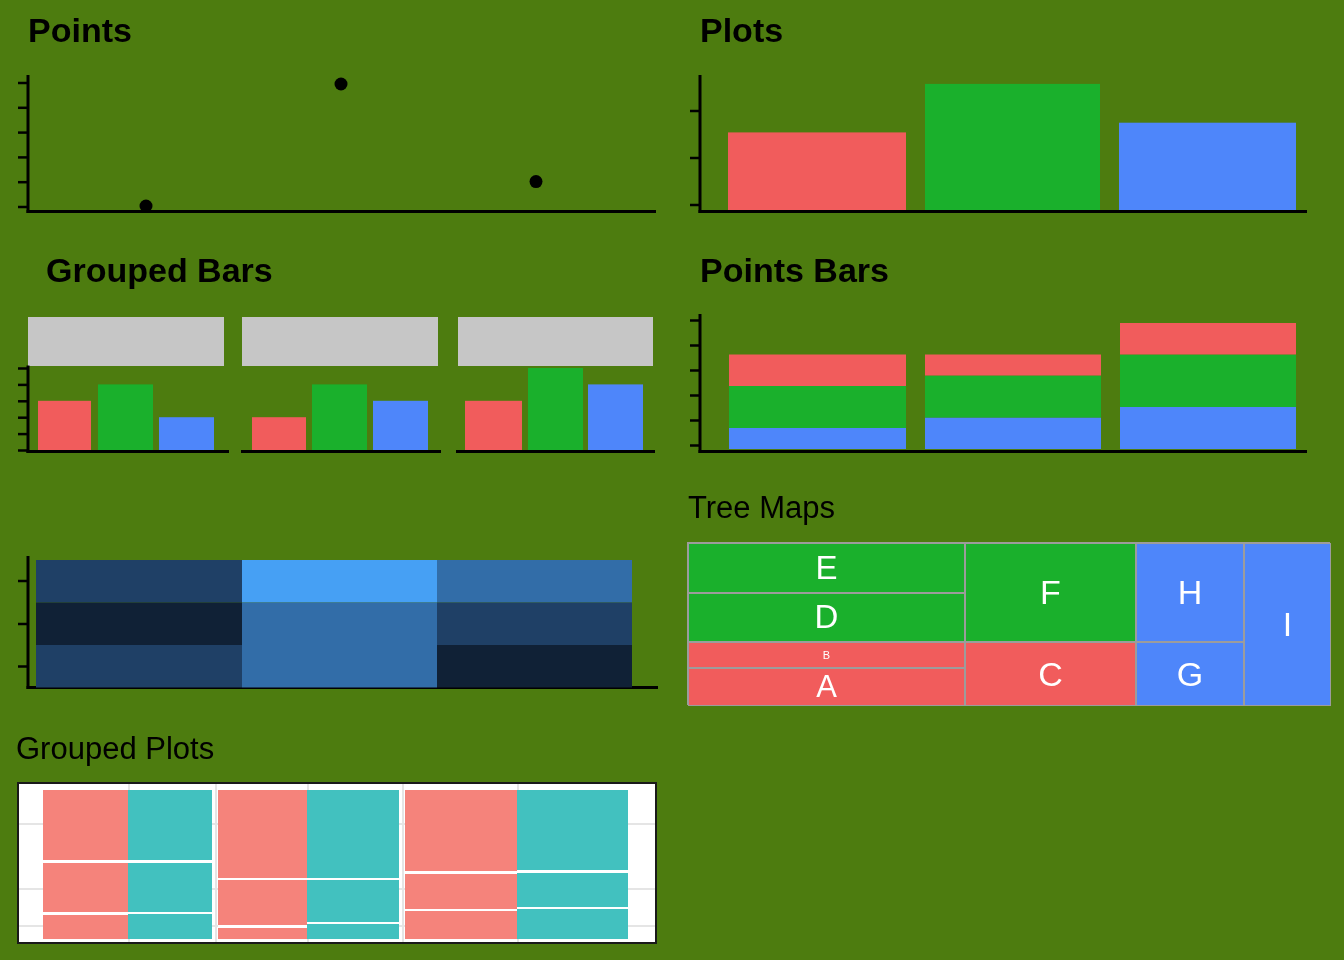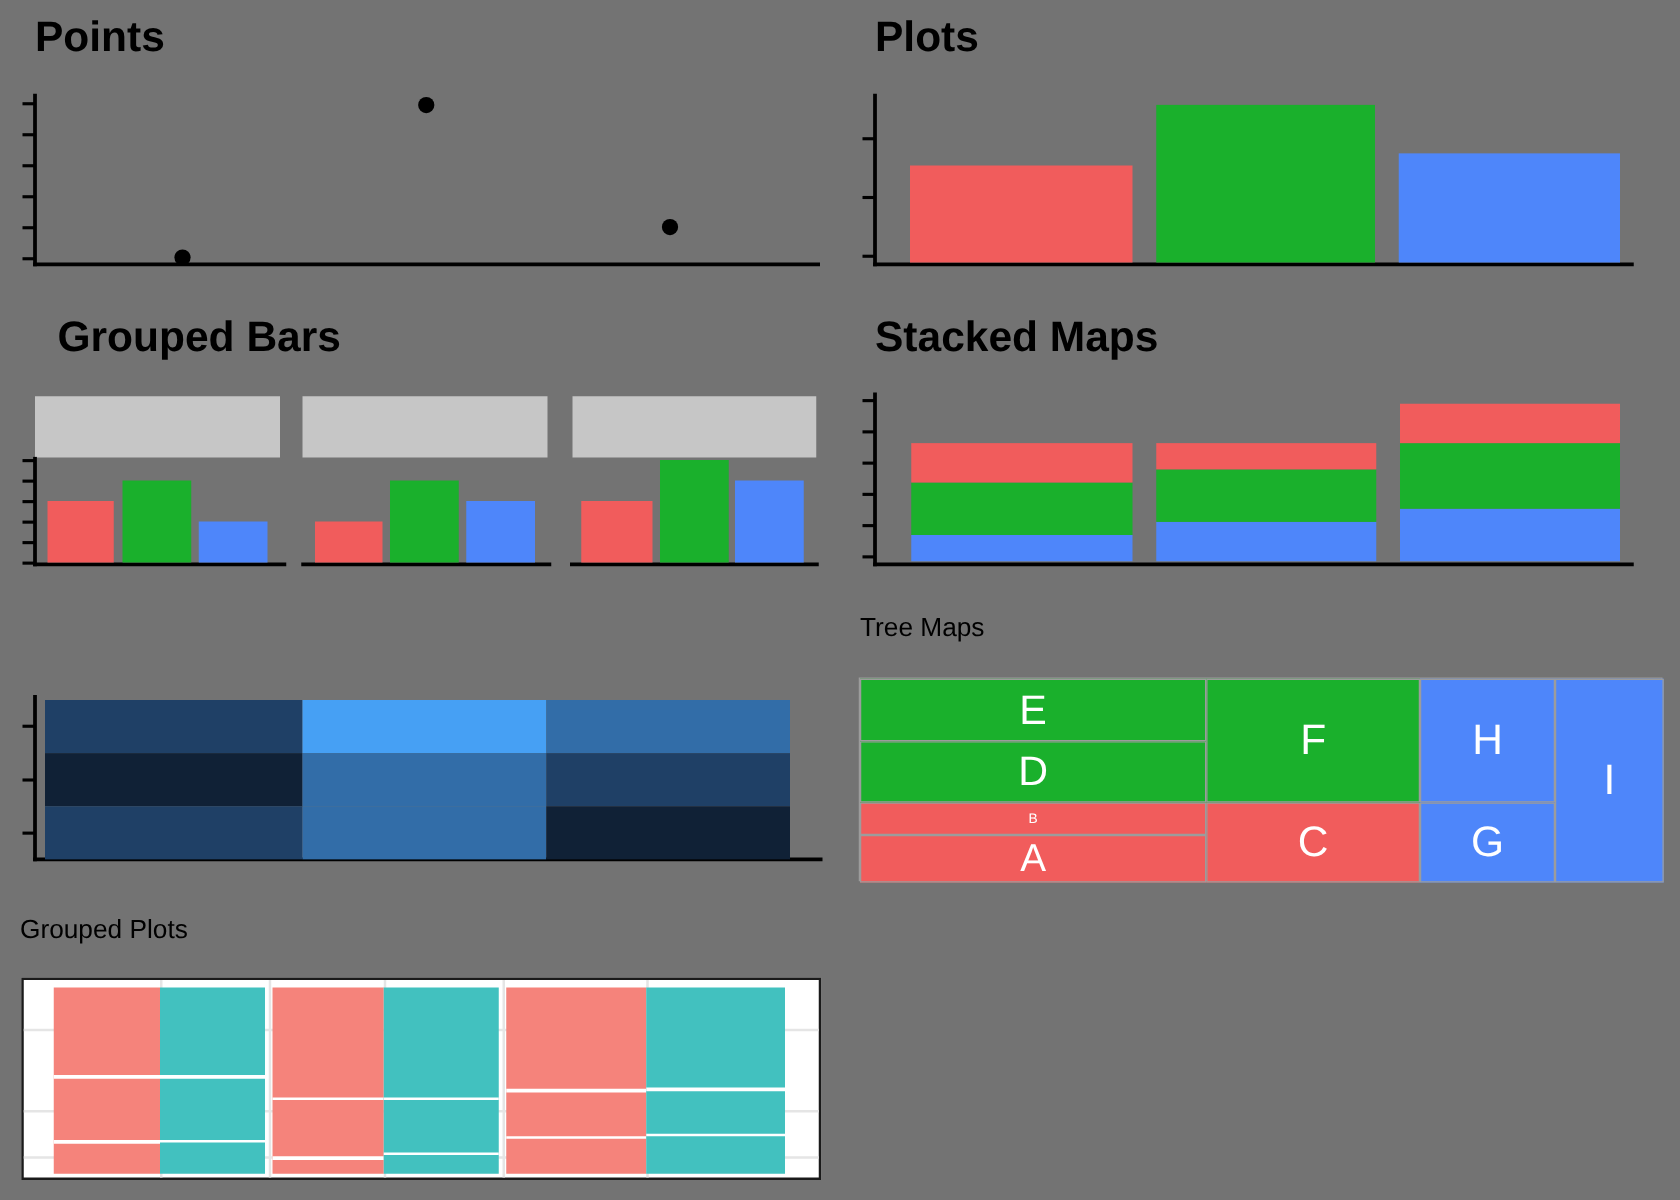--- a/index.html
+++ b/index.html
@@ -1,21 +1,21 @@
 <!DOCTYPE html>
 <html><head>
 <meta charset="utf-8">
 <style>
   html,body{margin:0;padding:0;background:#ffffff;}
-  .canvas{position:relative;width:1344px;height:960px;background:#737373;overflow:hidden;
+  .canvas{position:relative;width:1344px;height:960px;background:#4d7c0f;overflow:hidden;
           font-family:"Liberation Sans",sans-serif;}
   #chart-canvas{position:absolute;left:0;top:0;}
   .title{position:absolute;color:#000;white-space:nowrap;line-height:1.05;}
   .title.bold{font-size:34px;font-weight:700;}
-  .title.reg{font-size:21px;font-weight:400;}
+  .title.reg{font-size:31px;font-weight:400;}
   #treemap{position:absolute;left:687px;top:542px;width:643px;height:163px;
            box-sizing:border-box;}
   .tm-cell{position:absolute;box-sizing:border-box;border:1px solid #9C9C9C;
            display:flex;align-items:center;justify-content:center;
            color:#fff;font-family:"Liberation Sans",sans-serif;}
   #mosaic{position:absolute;left:17px;top:782px;width:640px;height:162px;
           box-sizing:border-box;border:2px solid #1a1a1a;background:#fff;}
   .mz-abs{position:absolute;}
 </style>
 </head>
@@ -103,21 +103,21 @@
         <rect x="437" y="602.5" width="195" height="42.5" fill="#1F4066"></rect>
         <rect x="36" y="645" width="206" height="42.5" fill="#1F4066"></rect>
         <rect x="242" y="645" width="195" height="42.5" fill="#326DA8"></rect>
         <rect x="437" y="645" width="195" height="42.5" fill="#102136"></rect>
       </g>
     </svg>
 
   <div class="title bold" style="left:28px;top:13px">Points</div>
   <div class="title bold" style="left:700px;top:13px">Plots</div>
   <div class="title bold" style="left:46px;top:253px">Grouped Bars</div>
-  <div class="title bold" style="left:700px;top:253px">Stacked Maps</div>
+  <div class="title bold" style="left:700px;top:253px">Points Bars</div>
   <div class="title reg" style="left:688px;top:492px">Tree Maps</div>
   <div class="title reg" style="left:16px;top:733px">Grouped Plots</div>
 
   <div id="treemap" style="border: 1px solid rgb(156, 156, 156);">
       <div class="tm-cell" style="left: 0px; top: 125px; width: 277px; height: 38px; background: rgb(241, 92, 92); font-size: 31px; border-color: rgb(156, 156, 156);">A</div>
       <div class="tm-cell" style="left: 0px; top: 99px; width: 277px; height: 26px; background: rgb(241, 92, 92); font-size: 11px; border-color: rgb(156, 156, 156);">B</div>
       <div class="tm-cell" style="left: 277px; top: 99px; width: 171px; height: 64px; background: rgb(241, 92, 92); font-size: 34px; border-color: rgb(156, 156, 156);">C</div>
       <div class="tm-cell" style="left: 0px; top: 49.5px; width: 277px; height: 49.5px; background: rgb(26, 176, 44); font-size: 33px; border-color: rgb(156, 156, 156);">D</div>
       <div class="tm-cell" style="left: 0px; top: 0px; width: 277px; height: 49.5px; background: rgb(26, 176, 44); font-size: 33px; border-color: rgb(156, 156, 156);">E</div>
       <div class="tm-cell" style="left: 277px; top: 0px; width: 171px; height: 99px; background: rgb(26, 176, 44); font-size: 34px; border-color: rgb(156, 156, 156);">F</div>

